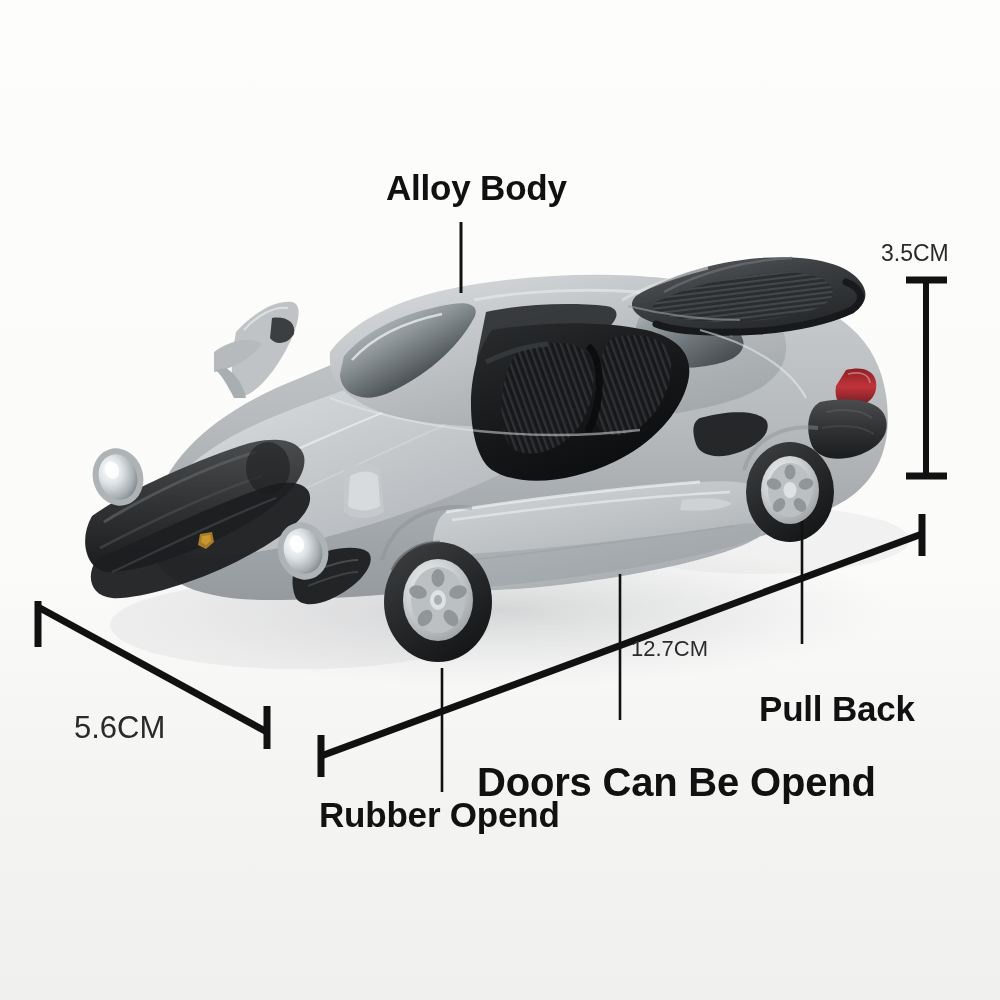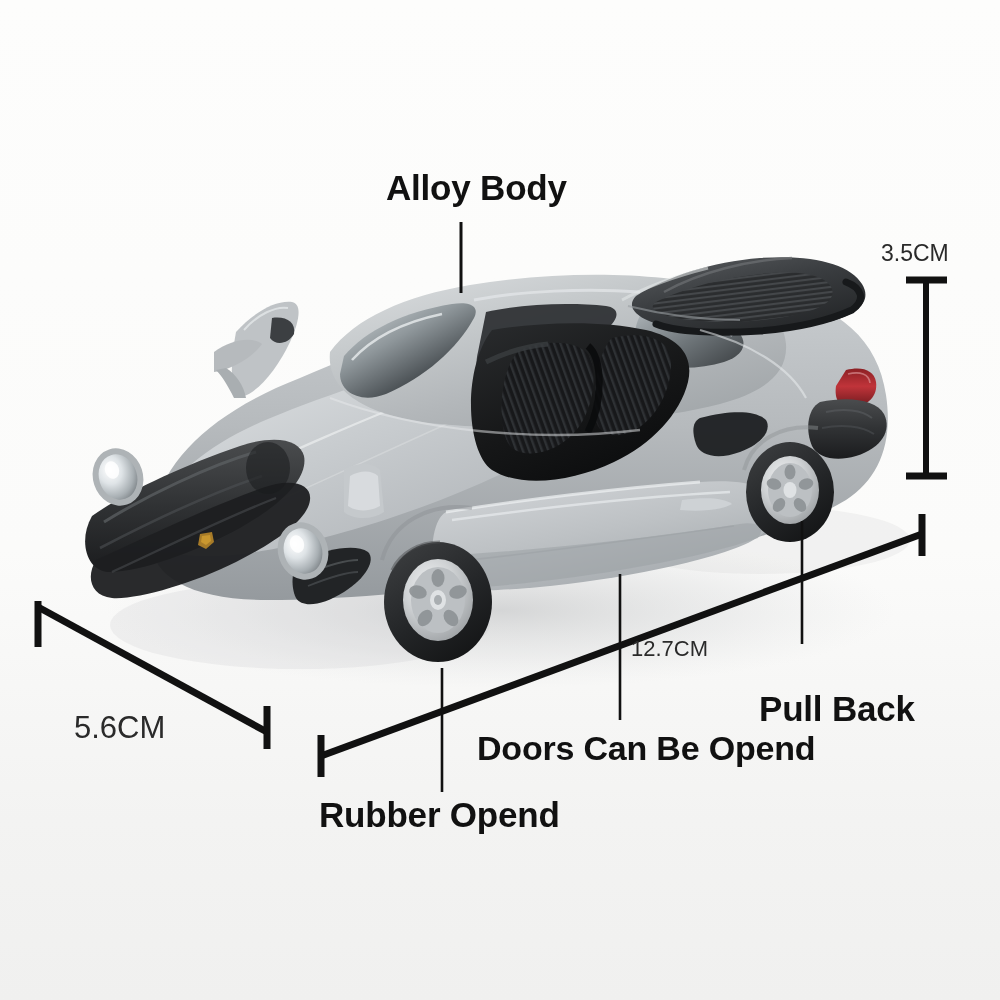--- a/index.html
+++ b/index.html
@@ -21,21 +21,21 @@
     letter-spacing:-0.2px;
   }
   .dim{
     position:absolute;
     color:#2a2a2a;
     font-weight:normal;
     white-space:nowrap;
   }
   #lbl-alloy{left:386px;top:168px;font-size:35px;}
   #lbl-pull{left:759px;top:645px;font-size:35px;margin-top:44px;}
-  #lbl-doors{left:477px;top:729px;font-size:34px;}
+  #lbl-doors{left:477px;top:760px;font-size:40px;}
   #lbl-rubber{left:319px;top:795px;font-size:35px;}
   #dim-35{left:881px;top:240px;font-size:23px;}
   #dim-127{left:631px;top:636px;font-size:22px;}
   #dim-56{left:74px;top:698px;font-size:31px;margin-top:12px;}
   .ovl{position:absolute;inset:0;width:1000px;height:1000px;pointer-events:none;}
 </style>
 </head>
 <body>
 
 <div id="stage">

